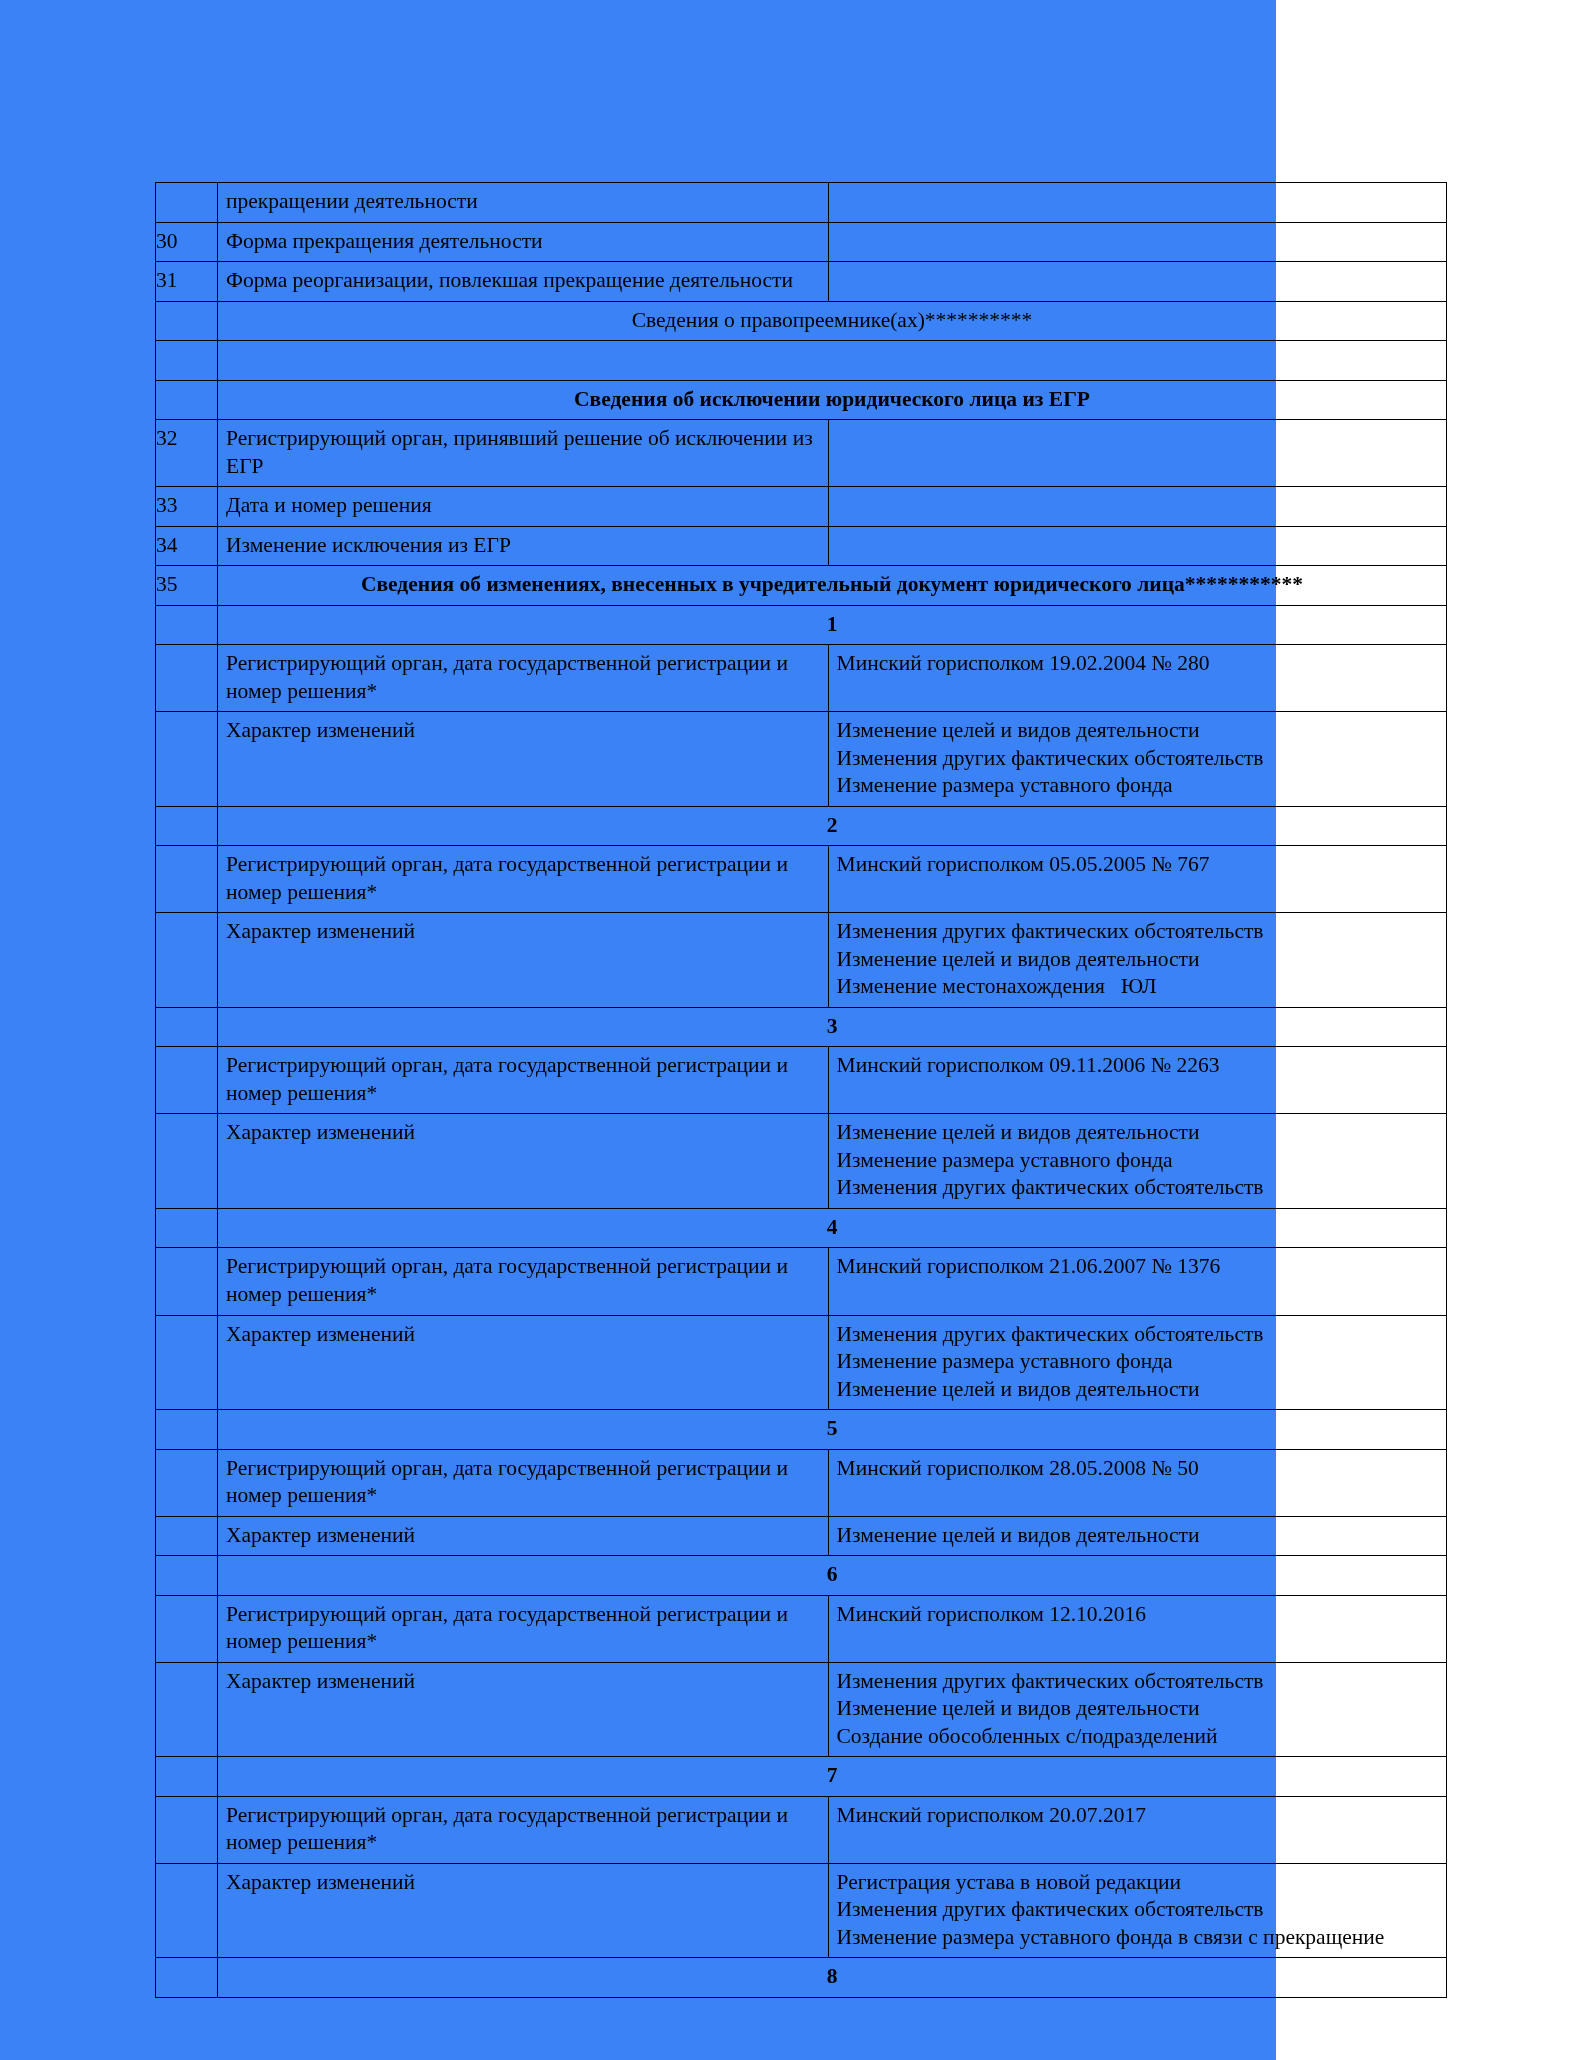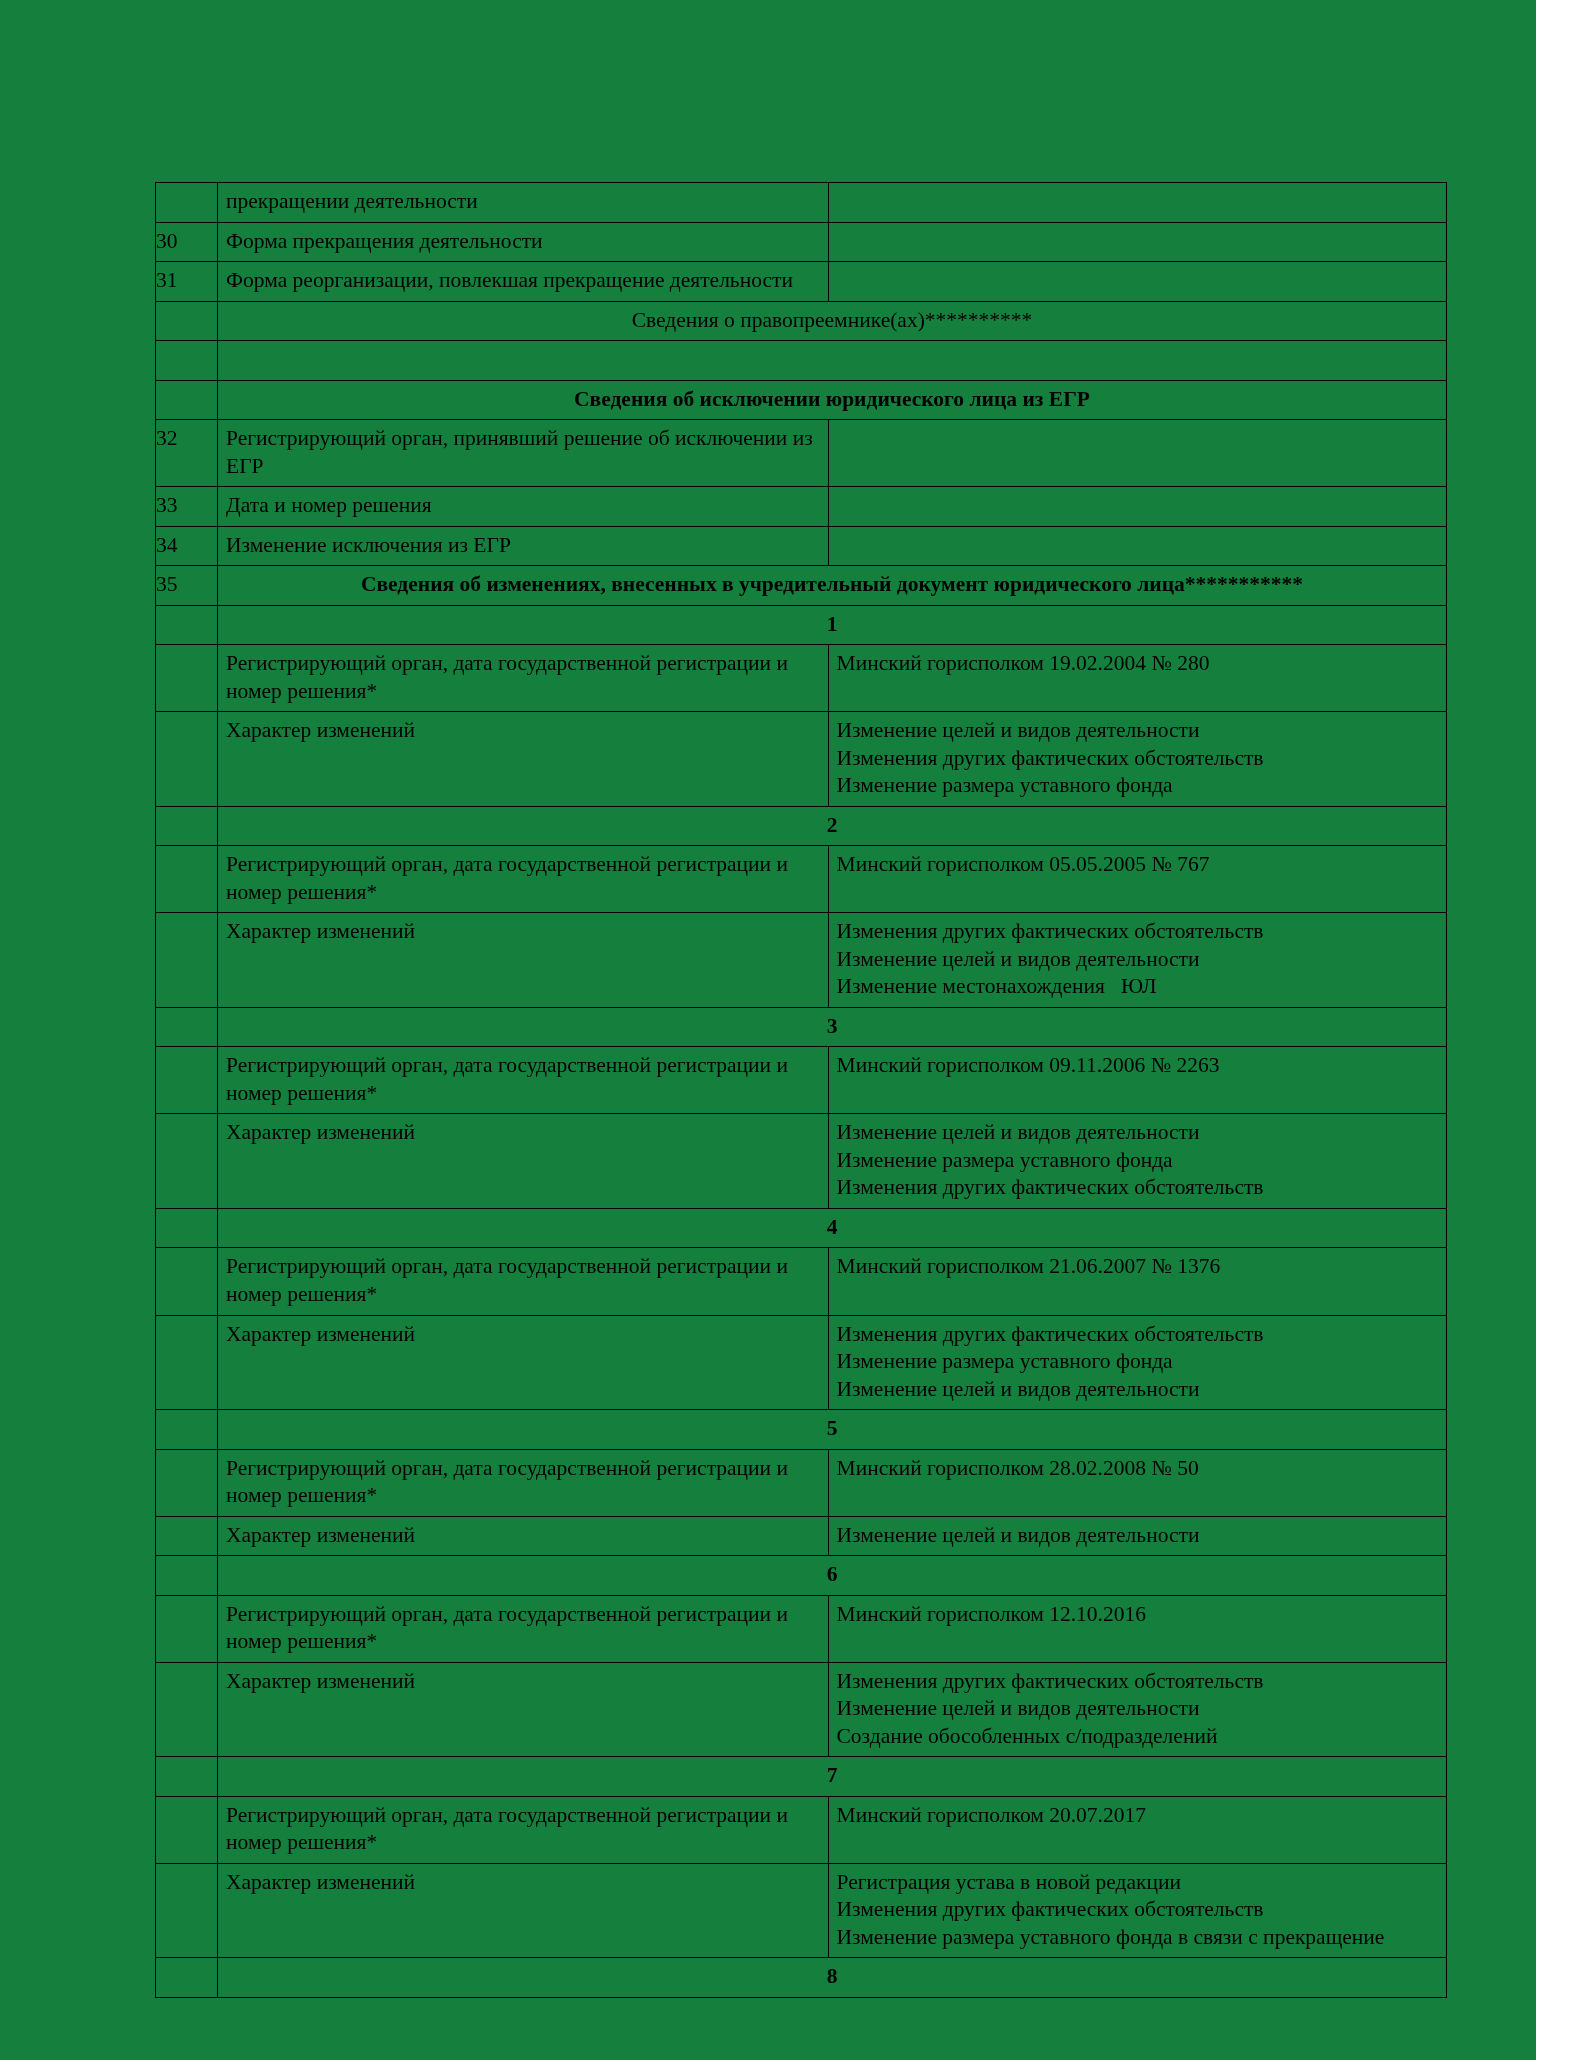--- a/index.html
+++ b/index.html
@@ -10,23 +10,23 @@
   body {
     width: 1592px;
     height: 2060px;
     font-family: "Liberation Serif", serif;
     color: #000000;
     position: relative;
   }
   .page {
     position: absolute;
     left: 0; top: 0;
-    width: 1536px;
+    width: 1276px;
     height: 2060px;
-    background: #15803d;
+    background: #3b82f6;
   }
   .doc-table {
     position: absolute;
     left: 155px;
     top: 182px;
     width: 1292px;
     border-collapse: collapse;
     table-layout: fixed;
   }
   .doc-table td {
@@ -188,21 +188,21 @@
             <div>Изменение целей и видов деятельности</div>
           </td>
         </tr>
         <tr>
           <td class="num"></td>
           <td colspan="2" class="idx">5</td>
         </tr>
         <tr>
           <td class="num"></td>
           <td>Регистрирующий орган, дата государственной регистрации и номер решения*</td>
-          <td>Минский горисполком 28.02.2008 № 50</td>
+          <td>Минский горисполком 28.05.2008 № 50</td>
         </tr>
         <tr>
           <td class="num"></td>
           <td>Характер изменений</td>
           <td>Изменение целей и видов деятельности</td>
         </tr>
         <tr>
           <td class="num"></td>
           <td colspan="2" class="idx">6</td>
         </tr>

